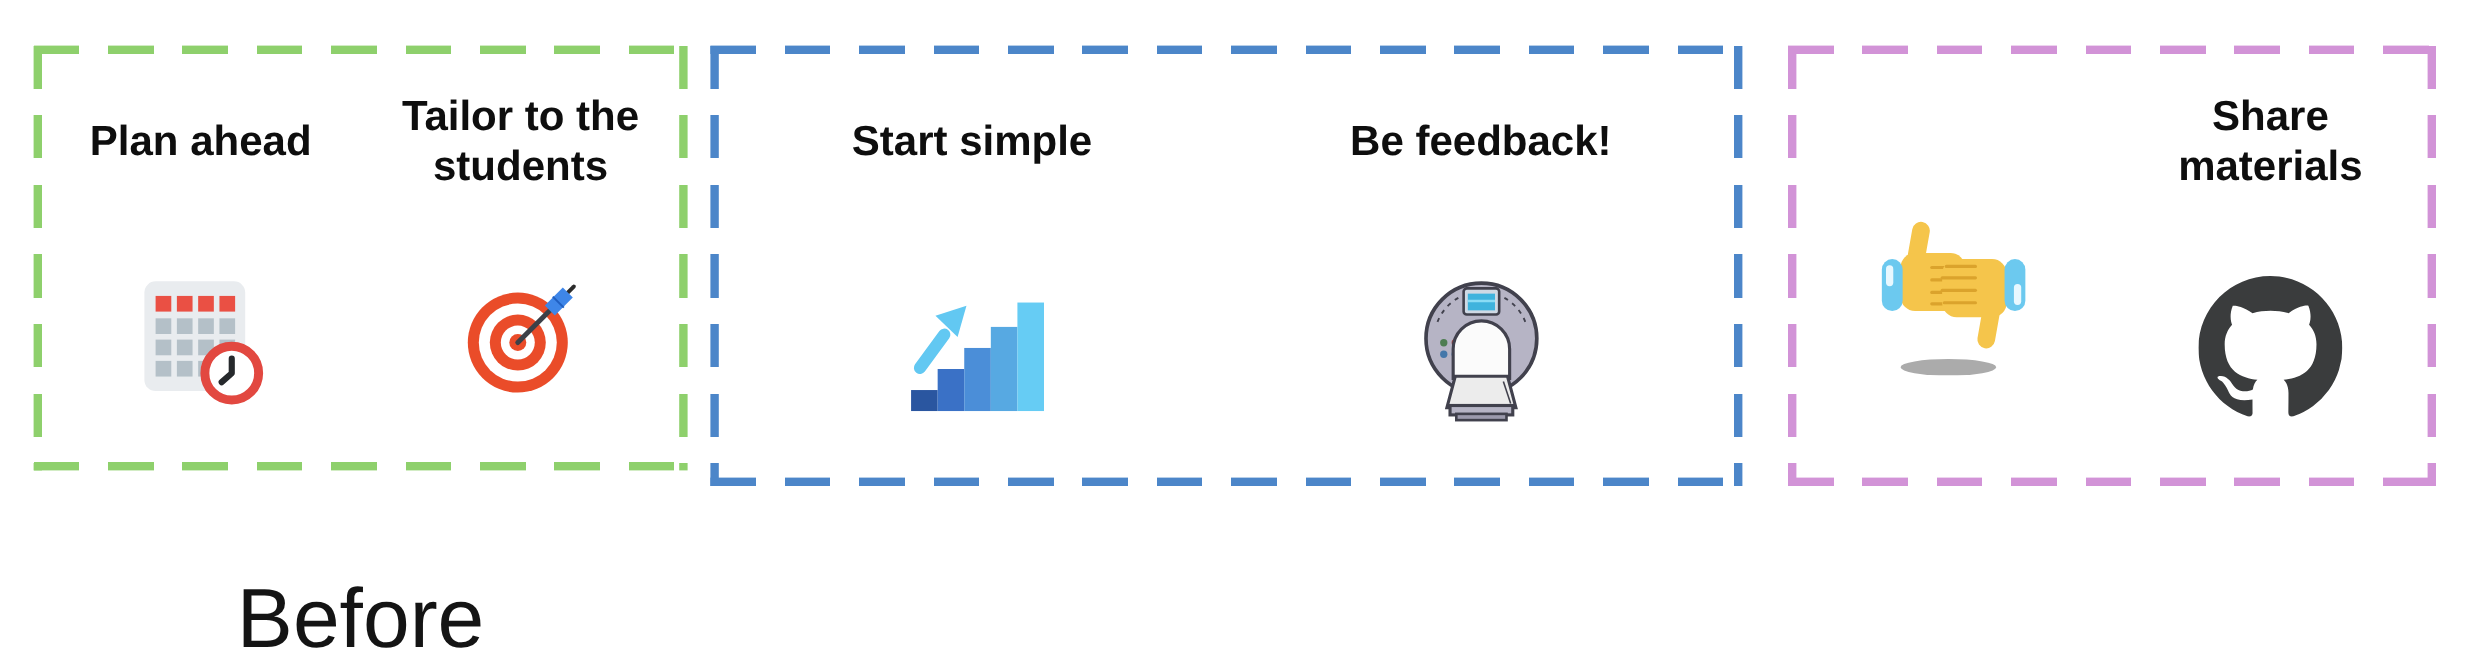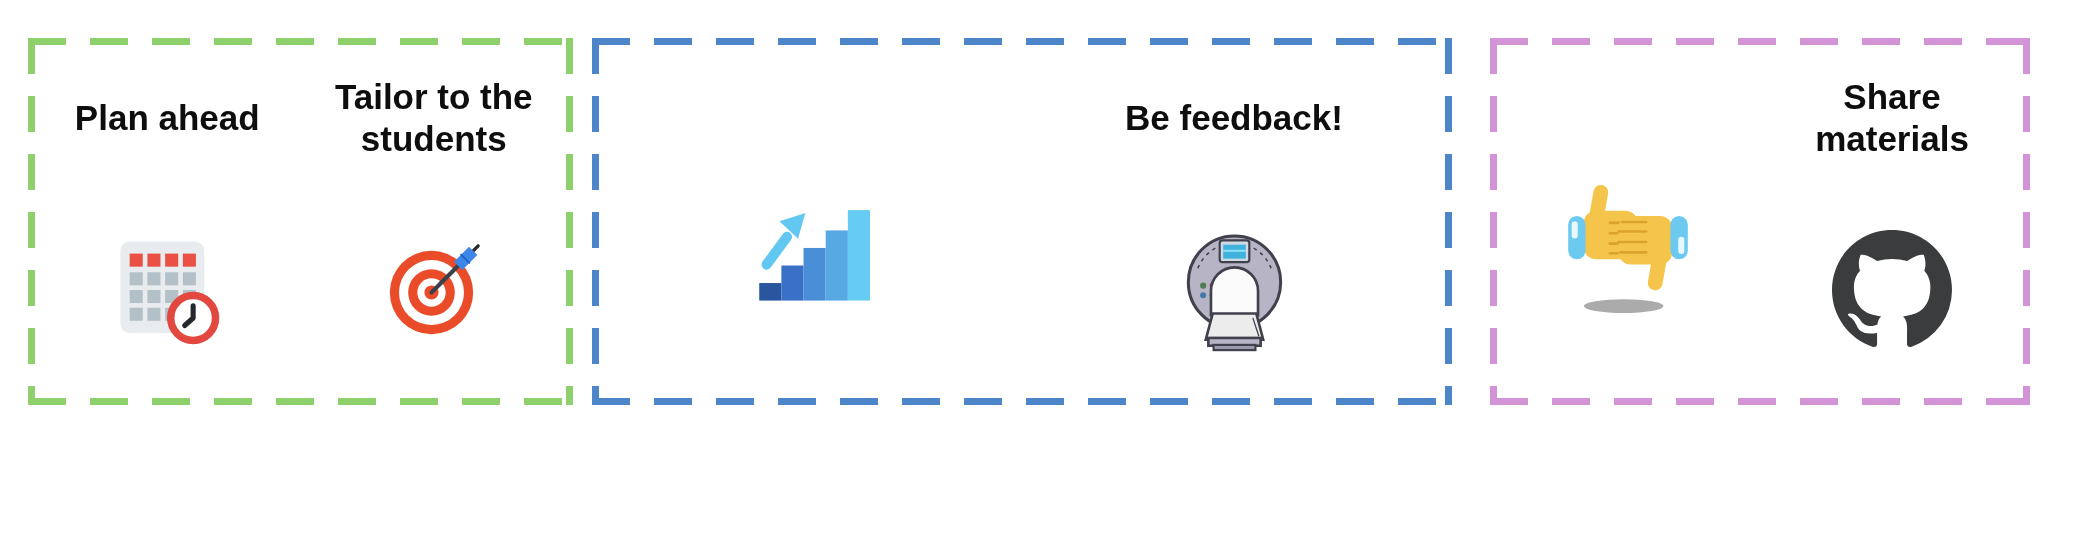--- a/index.html
+++ b/index.html
@@ -98,30 +98,32 @@
     <circle cx="57" cy="63" r="8.5" fill="#ea4c29"></circle>
     <line x1="57" y1="63" x2="98" y2="22" stroke="#3c4048" stroke-width="5" stroke-linecap="round"></line>
     <line x1="104" y1="16" x2="113" y2="7" stroke="#2b2b2b" stroke-width="4" stroke-linecap="round"></line>
     <path d="M84 26 L102 8 L112 18 L94 36 Z" fill="#3e86e8"></path>
     <line x1="92" y1="17" x2="103" y2="28" stroke="#1f5fc0" stroke-width="2"></line>
   </svg>
 </div>
   </div>
 </div>
     </div>
+    <div class="phase-label">Before</div>
   </div>
 
   <div class="phase" style="--dash: #4c86c9;">
     <div class="box">
       <i class="dash top"></i>
       <i class="dash bottom"></i>
       <i class="dash left"></i>
       <i class="dash right"></i>
       <div class="items">
   <div class="item">
+    <div class="item-title">Start simple</div>
     <div class="item-icon">
   <svg width="120" height="107" viewBox="0 0 130 115" aria-hidden="true">
     <rect x="10" y="96" width="24" height="19" fill="#2a56a0"></rect>
     <rect x="34" y="77" width="24" height="38" fill="#3a71c6"></rect>
     <rect x="58" y="58" width="24" height="57" fill="#4b8ed8"></rect>
     <rect x="82" y="39" width="24" height="76" fill="#57a9e2"></rect>
     <rect x="106" y="17" width="24" height="98" fill="#66ccf4"></rect>
     <line x1="18" y1="76" x2="40" y2="46" stroke="#62c8f2" stroke-width="11" stroke-linecap="round"></line>
     <polygon points="60,20 52,48 32,29" fill="#62c8f2"></polygon>
   </svg>

